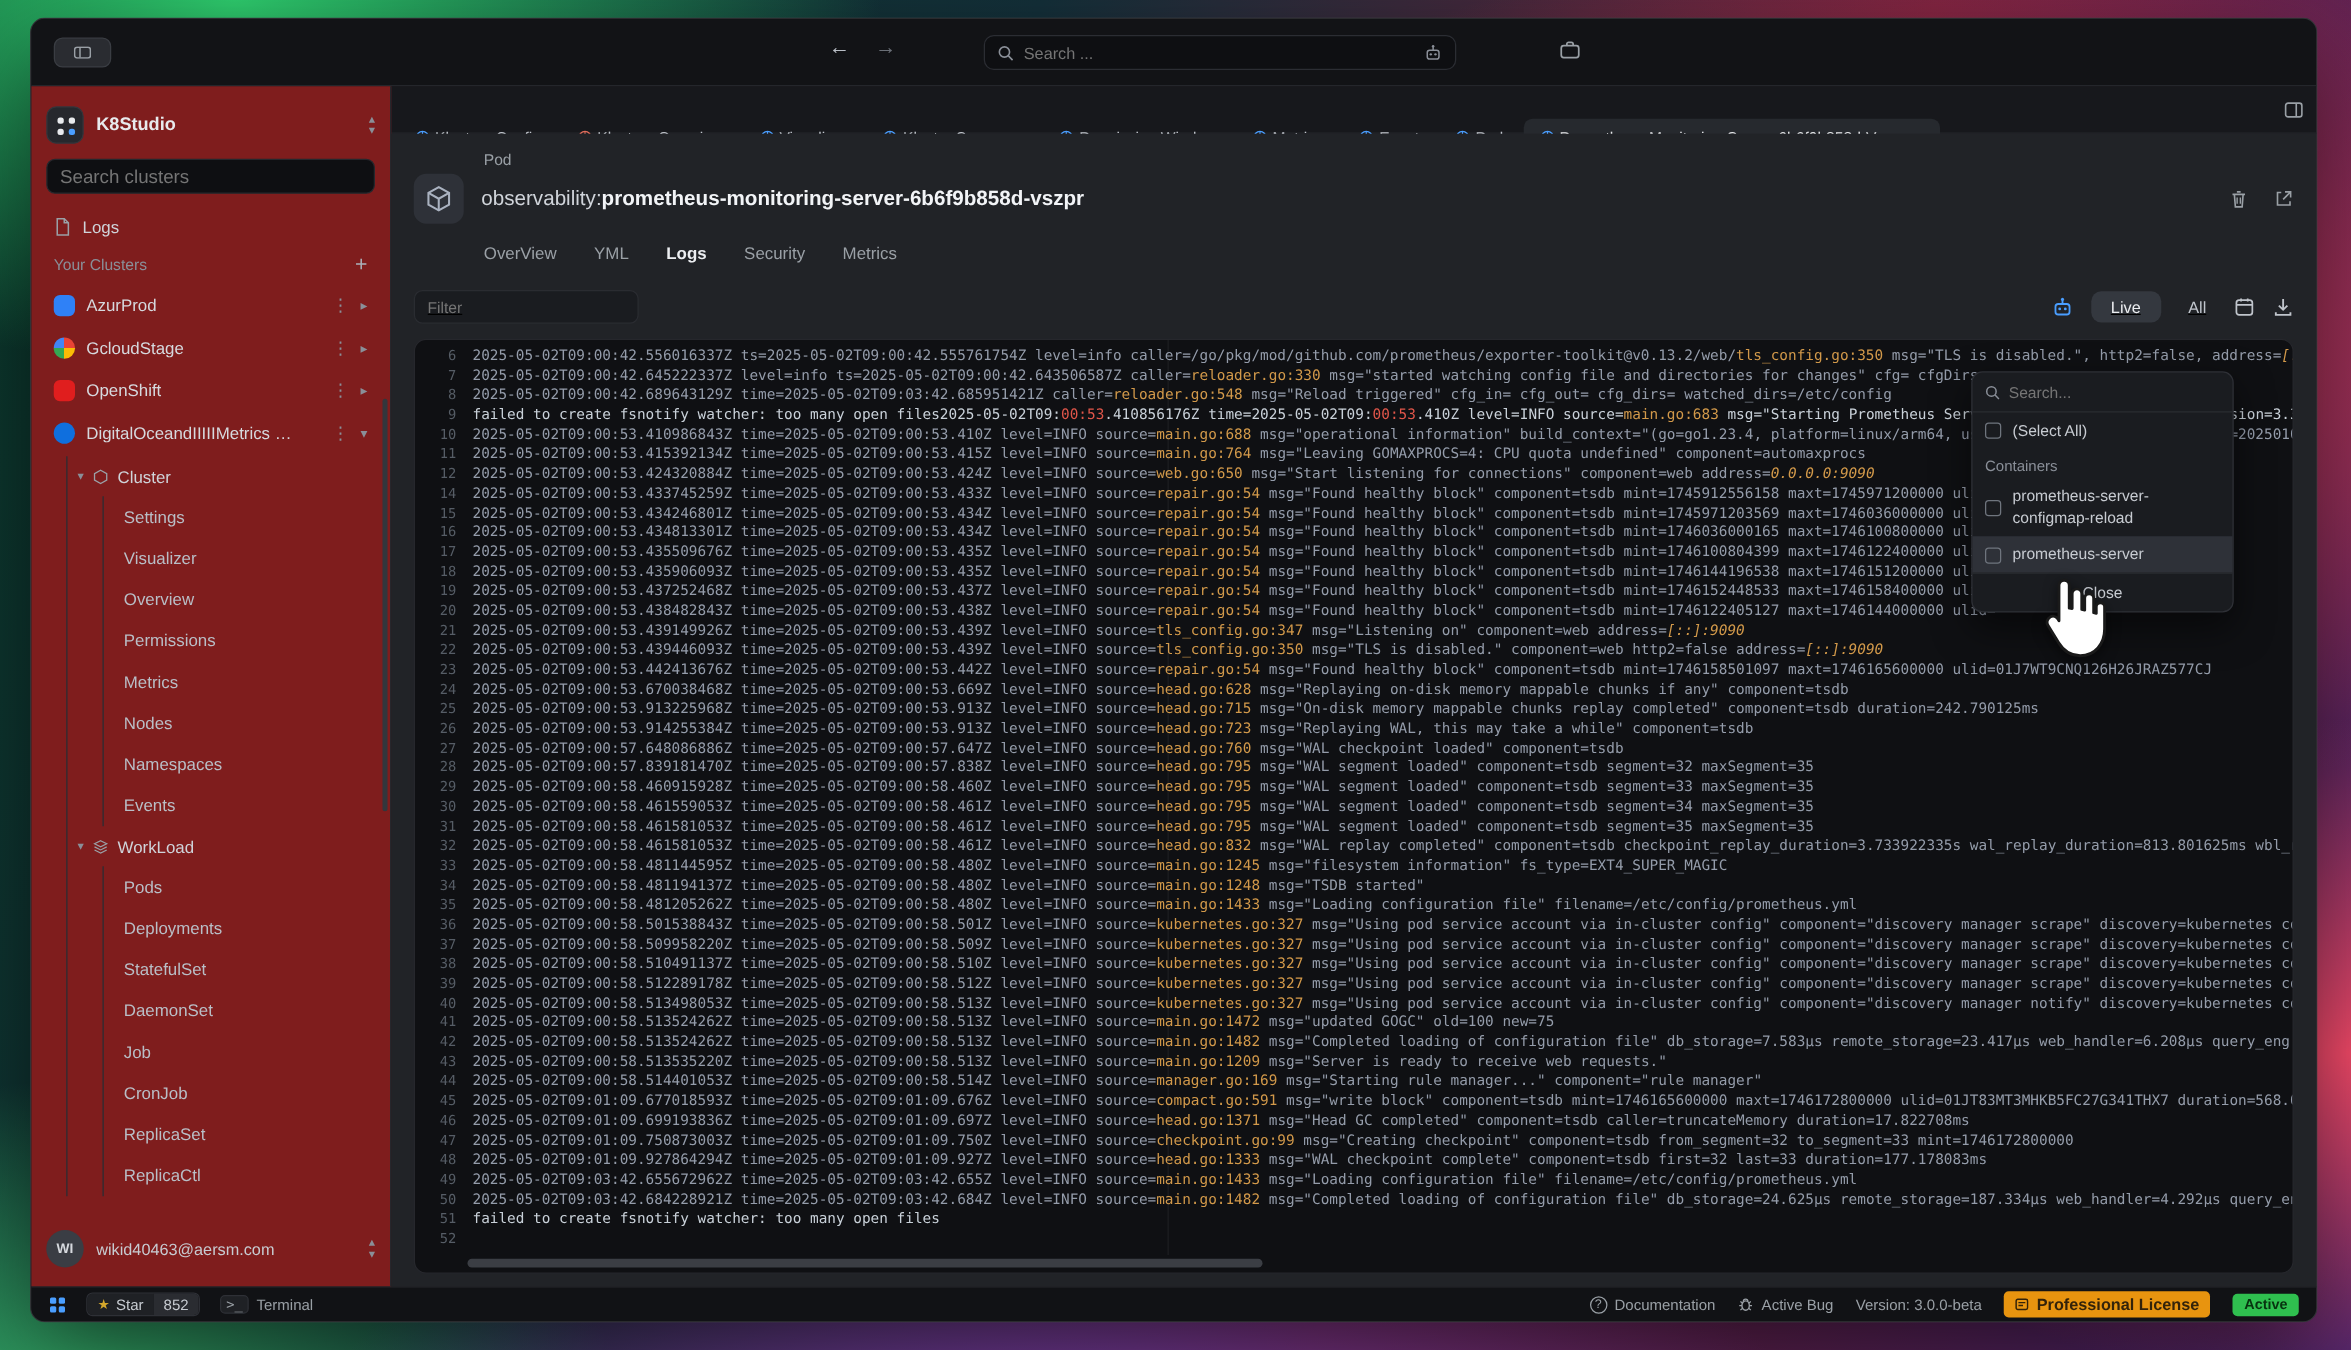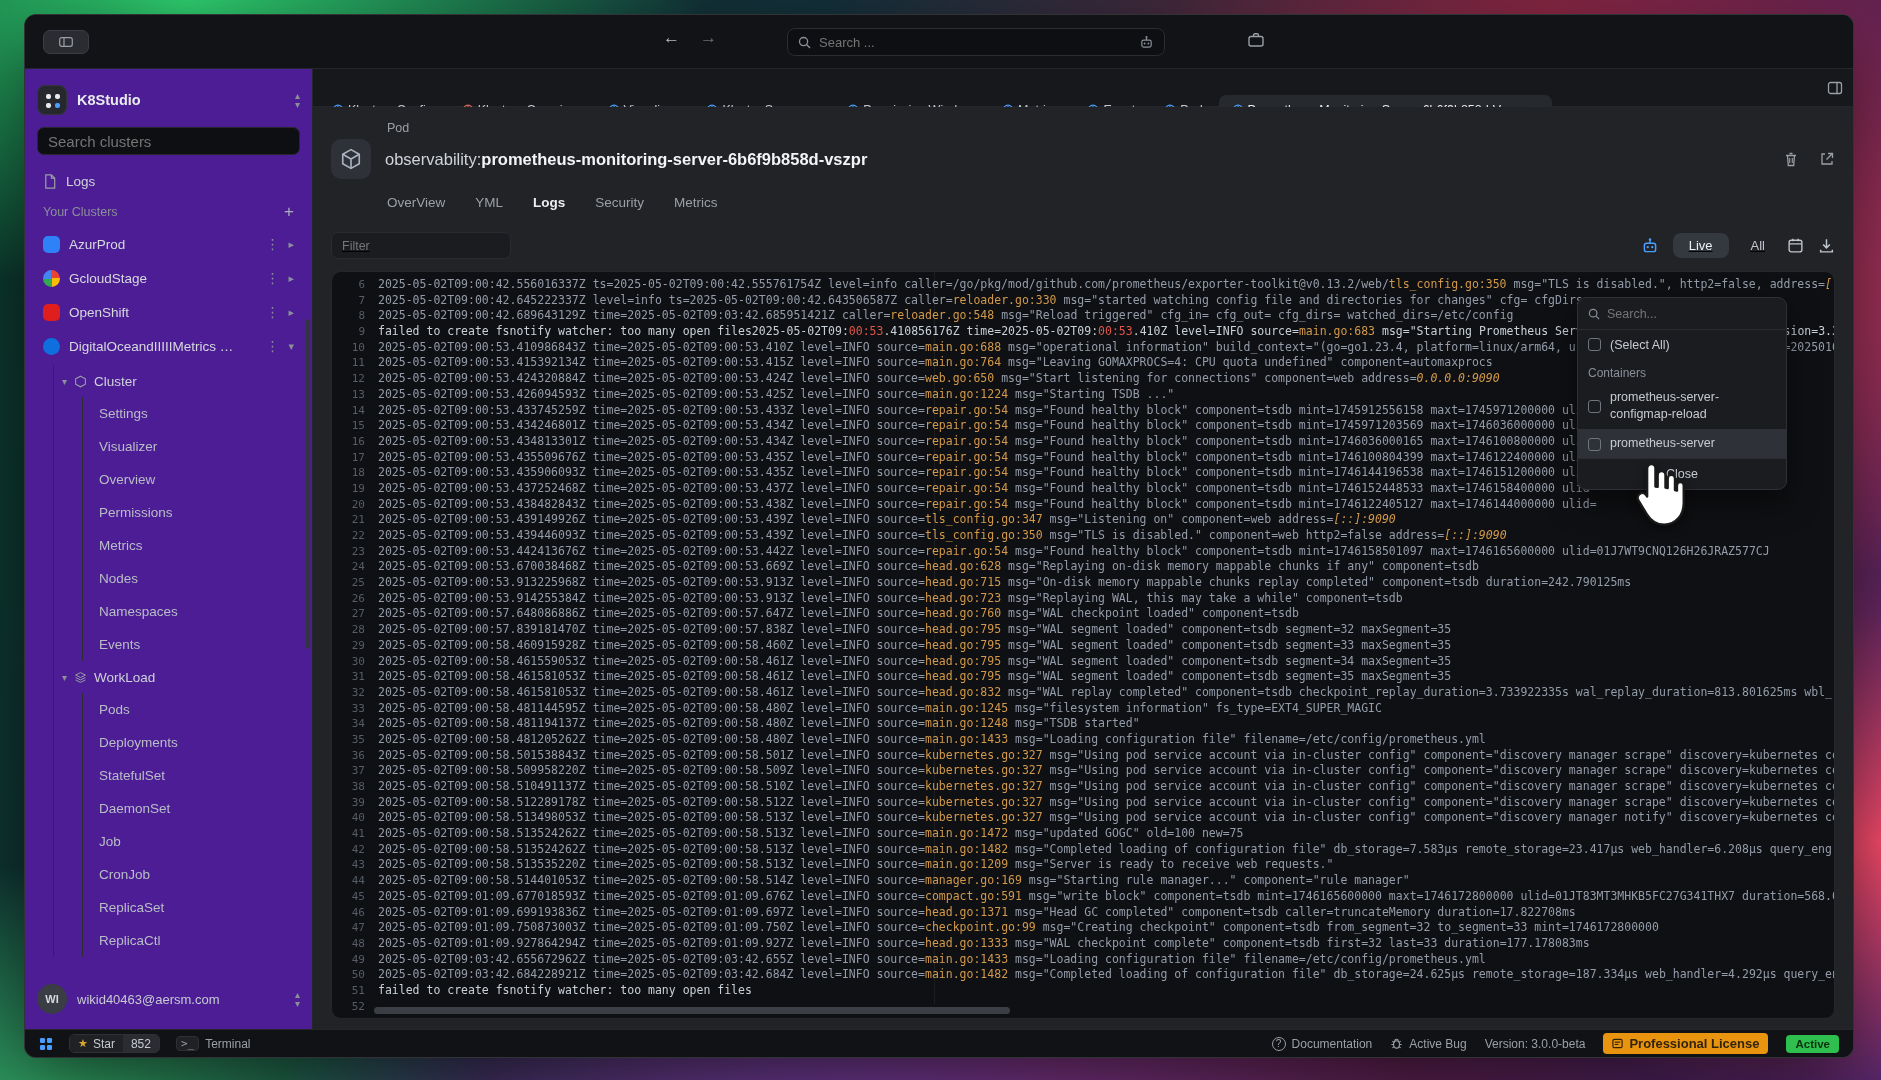--- a/index.html
+++ b/index.html
@@ -25,21 +25,21 @@
   .titlebar { height:54px; background:#121316; position:relative; flex:0 0 auto; border-bottom:1px solid #24262b; }
   .win-btn { position:absolute; left:18px; top:15px; width:46px; height:24px; border-radius:7px; background:#2a2c31; border:1px solid #3a3d43; display:flex; align-items:center; justify-content:center; color:#9aa0a6; }
   .nav-arrows { position:absolute; left:638px; top:13px; display:flex; gap:20px; font-size:17px; color:#b9bec6; }
   .nav-arrows .dim { color:#6a6f77; }
   .tb-search { position:absolute; left:762px; top:13px; width:378px; height:28px; background:#0e0f12; border:1px solid #2b2d33; border-radius:8px; display:flex; align-items:center; padding:0 10px; gap:8px; }
   .tb-search input { flex:1; background:transparent; border:none; outline:none; color:#8a8f98; font-size:13px; font-family:inherit; }
   .tb-icon { color:#8a8f98; display:flex; align-items:center; }
   .briefcase { position:absolute; left:1222px; top:16px; color:#9aa0a6; }
   
   .content { flex:1; display:flex; min-height:0; }
-  .sidebar { width:288px; flex:0 0 auto; background:#4c1d95; border-right:1px solid #26272c; display:flex; flex-direction:column; padding:10px 12px 8px 12px; position:relative; }
+  .sidebar { width:288px; flex:0 0 auto; background:#7f1d1d; border-right:1px solid #26272c; display:flex; flex-direction:column; padding:10px 12px 8px 12px; position:relative; }
   .logo-row { display:flex; align-items:center; gap:10px; height:42px; }
   .logo-sq { width:30px; height:30px; border-radius:8px; background:#26282d; border:1px solid #34363c; position:relative; }
   .logo-sq::before { content:""; position:absolute; left:8px; top:8px; width:5px; height:5px; border-radius:2px; background:#e8eaed;
      box-shadow: 9px 0 0 #e8eaed, 0 9px 0 #e8eaed, 9px 9px 0 var(--accent,#4a9eff); }
   .logo-name { font-size:14.5px; font-weight:700; color:#e8eaed; }
   .updown { margin-left:auto; color:#8a8f98; font-size:10px; line-height:9px; text-align:center; }
   .sb-search { height:28px; background:#0e0f12; border:1px solid #26282d; border-radius:7px; margin:6px 0 10px 0; display:flex; align-items:center; padding:0 10px; }
   .sb-search input { flex:1; background:transparent; border:none; outline:none; color:#8a8f98; font-size:15px; font-family:inherit; }
   .sb-row { display:flex; align-items:center; gap:9px; height:32px; color:#cfd3d9; font-size:13.5px; border-radius:6px; padding:0 6px; }
   .sb-head { display:flex; align-items:center; height:30px; color:#8a8f98; font-size:12.5px; padding:0 6px; }
@@ -498,21 +498,20 @@
 
         <div class="log-panel">
           <div id="logbody">
               <div class="log-row"><span class="ln">6</span><span class="lt">2025-05-02T09:00:42.556016337Z ts=2025-05-02T09:00:42.555761754Z level=info caller=/go/pkg/mod/github.com/prometheus/exporter-toolkit@v0.13.2/web/<span class="tk-o">tls_config.go:350</span> msg="TLS is disabled.", http2=false, address=<span class="tk-a">[::]:9090</span></span></div>
               <div class="log-row"><span class="ln">7</span><span class="lt">2025-05-02T09:00:42.645222337Z level=info ts=2025-05-02T09:00:42.643506587Z caller=<span class="tk-o">reloader.go:330</span> msg="started watching config file and directories for changes" cfg= cfgDirs=</span></div>
               <div class="log-row"><span class="ln">8</span><span class="lt">2025-05-02T09:00:42.689643129Z time=2025-05-02T09:03:42.685951421Z caller=<span class="tk-o">reloader.go:548</span> msg="Reload triggered" cfg_in= cfg_out= cfg_dirs= watched_dirs=/etc/config</span></div>
               <div class="log-row"><span class="ln">9</span><span class="lt plain">failed to create fsnotify watcher: too many open files2025-05-02T09:<span class="tk-r">00:53</span>.410856176Z time=2025-05-02T09:<span class="tk-r">00:53</span>.410Z level=INFO source=<span class="tk-o">main.go:683</span> msg="Starting Prometheus Server" mode=server version="(version=3.3.0, branch=HEAD, revision=3.3</span></div>
               <div class="log-row"><span class="ln">10</span><span class="lt">2025-05-02T09:00:53.410986843Z time=2025-05-02T09:00:53.410Z level=INFO source=<span class="tk-o">main.go:688</span> msg="operational information" build_context="(go=go1.23.4, platform=linux/arm64, user=root@buildkitsandbox, date=20250102-</span></div>
               <div class="log-row"><span class="ln">11</span><span class="lt">2025-05-02T09:00:53.415392134Z time=2025-05-02T09:00:53.415Z level=INFO source=<span class="tk-o">main.go:764</span> msg="Leaving GOMAXPROCS=4: CPU quota undefined" component=automaxprocs</span></div>
               <div class="log-row"><span class="ln">12</span><span class="lt">2025-05-02T09:00:53.424320884Z time=2025-05-02T09:00:53.424Z level=INFO source=<span class="tk-o">web.go:650</span> msg="Start listening for connections" component=web address=<span class="tk-a">0.0.0.0:9090</span></span></div>
-              <div class="log-row"><span class="ln">13</span><span class="lt">2025-05-02T09:00:53.426094593Z time=2025-05-02T09:00:53.425Z level=INFO source=<span class="tk-o">main.go:1224</span> msg="Starting TSDB ..."</span></div>
               <div class="log-row"><span class="ln">14</span><span class="lt">2025-05-02T09:00:53.433745259Z time=2025-05-02T09:00:53.433Z level=INFO source=<span class="tk-o">repair.go:54</span> msg="Found healthy block" component=tsdb mint=1745912556158 maxt=1745971200000 ulid=</span></div>
               <div class="log-row"><span class="ln">15</span><span class="lt">2025-05-02T09:00:53.434246801Z time=2025-05-02T09:00:53.434Z level=INFO source=<span class="tk-o">repair.go:54</span> msg="Found healthy block" component=tsdb mint=1745971203569 maxt=1746036000000 ulid=</span></div>
               <div class="log-row"><span class="ln">16</span><span class="lt">2025-05-02T09:00:53.434813301Z time=2025-05-02T09:00:53.434Z level=INFO source=<span class="tk-o">repair.go:54</span> msg="Found healthy block" component=tsdb mint=1746036000165 maxt=1746100800000 ulid=</span></div>
               <div class="log-row"><span class="ln">17</span><span class="lt">2025-05-02T09:00:53.435509676Z time=2025-05-02T09:00:53.435Z level=INFO source=<span class="tk-o">repair.go:54</span> msg="Found healthy block" component=tsdb mint=1746100804399 maxt=1746122400000 ulid=</span></div>
               <div class="log-row"><span class="ln">18</span><span class="lt">2025-05-02T09:00:53.435906093Z time=2025-05-02T09:00:53.435Z level=INFO source=<span class="tk-o">repair.go:54</span> msg="Found healthy block" component=tsdb mint=1746144196538 maxt=1746151200000 ulid=</span></div>
               <div class="log-row"><span class="ln">19</span><span class="lt">2025-05-02T09:00:53.437252468Z time=2025-05-02T09:00:53.437Z level=INFO source=<span class="tk-o">repair.go:54</span> msg="Found healthy block" component=tsdb mint=1746152448533 maxt=1746158400000 ulid=</span></div>
               <div class="log-row"><span class="ln">20</span><span class="lt">2025-05-02T09:00:53.438482843Z time=2025-05-02T09:00:53.438Z level=INFO source=<span class="tk-o">repair.go:54</span> msg="Found healthy block" component=tsdb mint=1746122405127 maxt=1746144000000 ulid=</span></div>
               <div class="log-row"><span class="ln">21</span><span class="lt">2025-05-02T09:00:53.439149926Z time=2025-05-02T09:00:53.439Z level=INFO source=<span class="tk-o">tls_config.go:347</span> msg="Listening on" component=web address=<span class="tk-a">[::]:9090</span></span></div>
               <div class="log-row"><span class="ln">22</span><span class="lt">2025-05-02T09:00:53.439446093Z time=2025-05-02T09:00:53.439Z level=INFO source=<span class="tk-o">tls_config.go:350</span> msg="TLS is disabled." component=web http2=false address=<span class="tk-a">[::]:9090</span></span></div>
               <div class="log-row"><span class="ln">23</span><span class="lt">2025-05-02T09:00:53.442413676Z time=2025-05-02T09:00:53.442Z level=INFO source=<span class="tk-o">repair.go:54</span> msg="Found healthy block" component=tsdb mint=1746158501097 maxt=1746165600000 ulid=01J7WT9CNQ126H26JRAZ577CJ</span></div>

